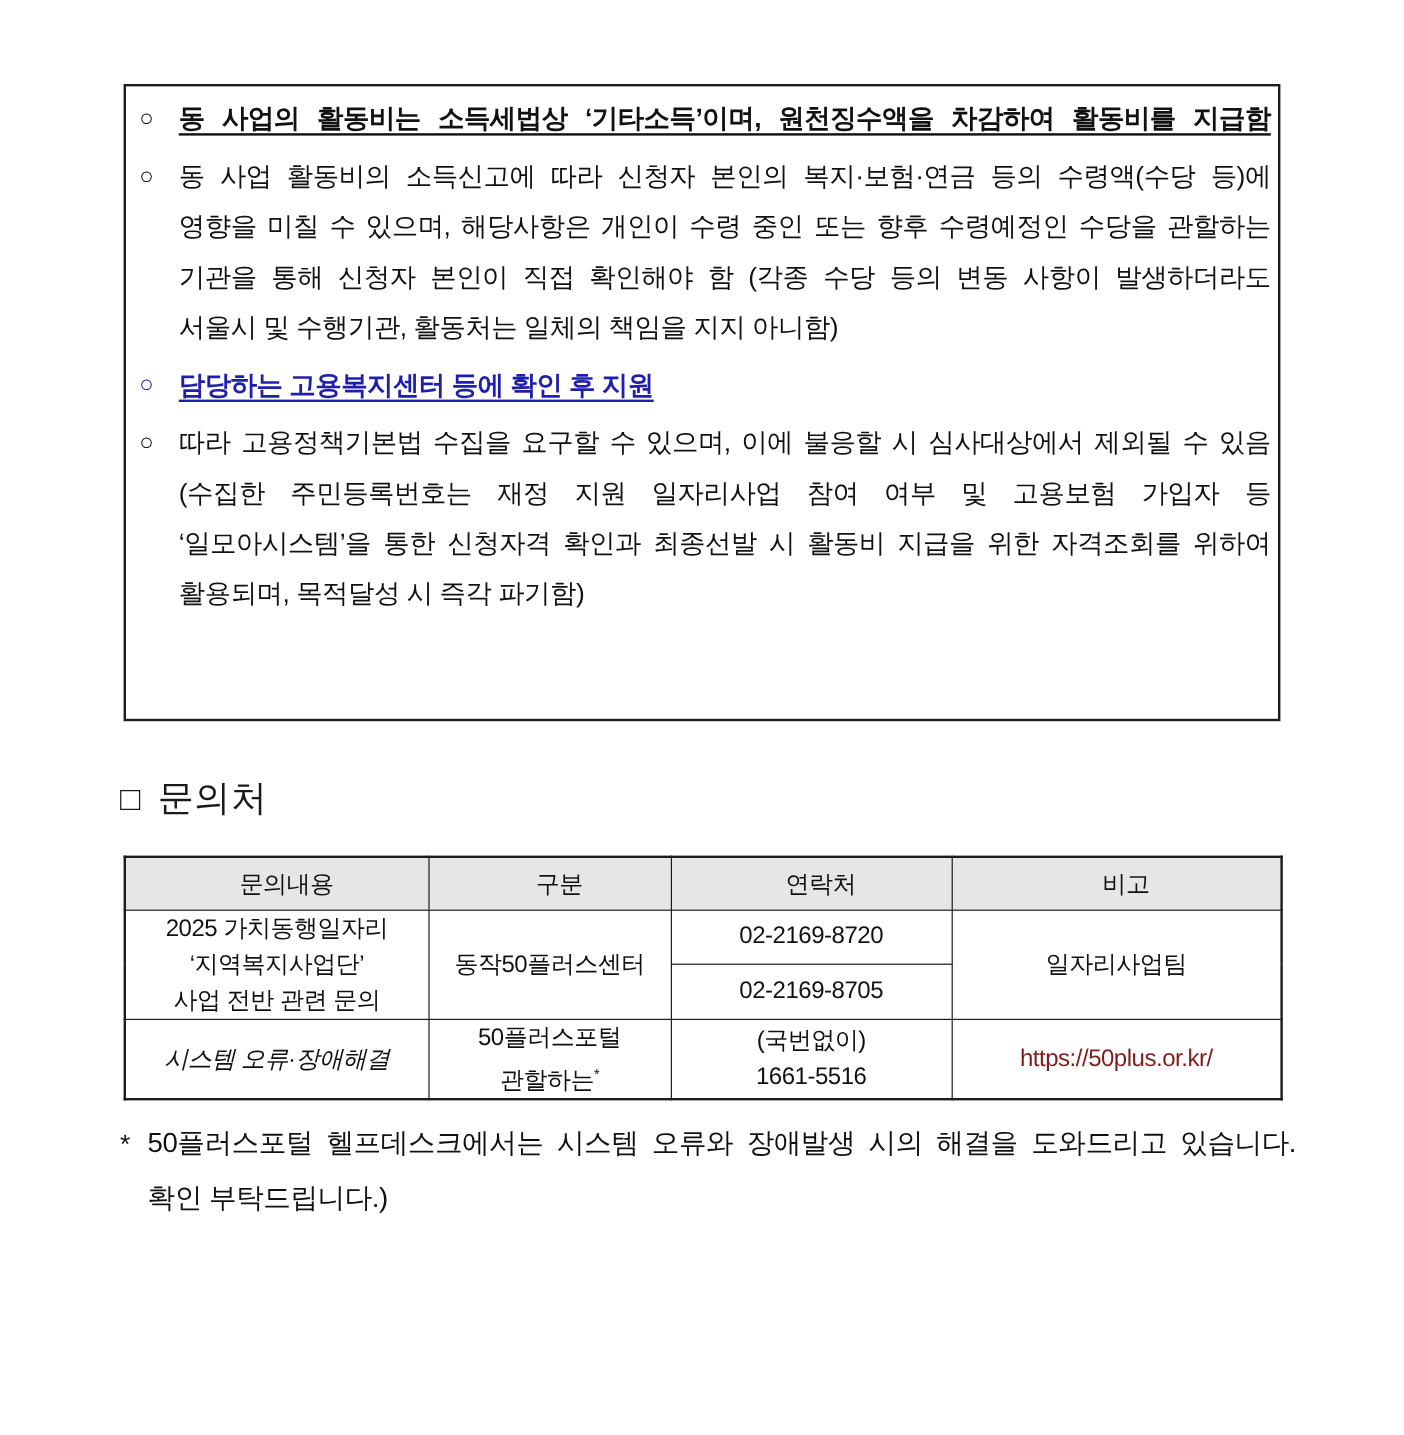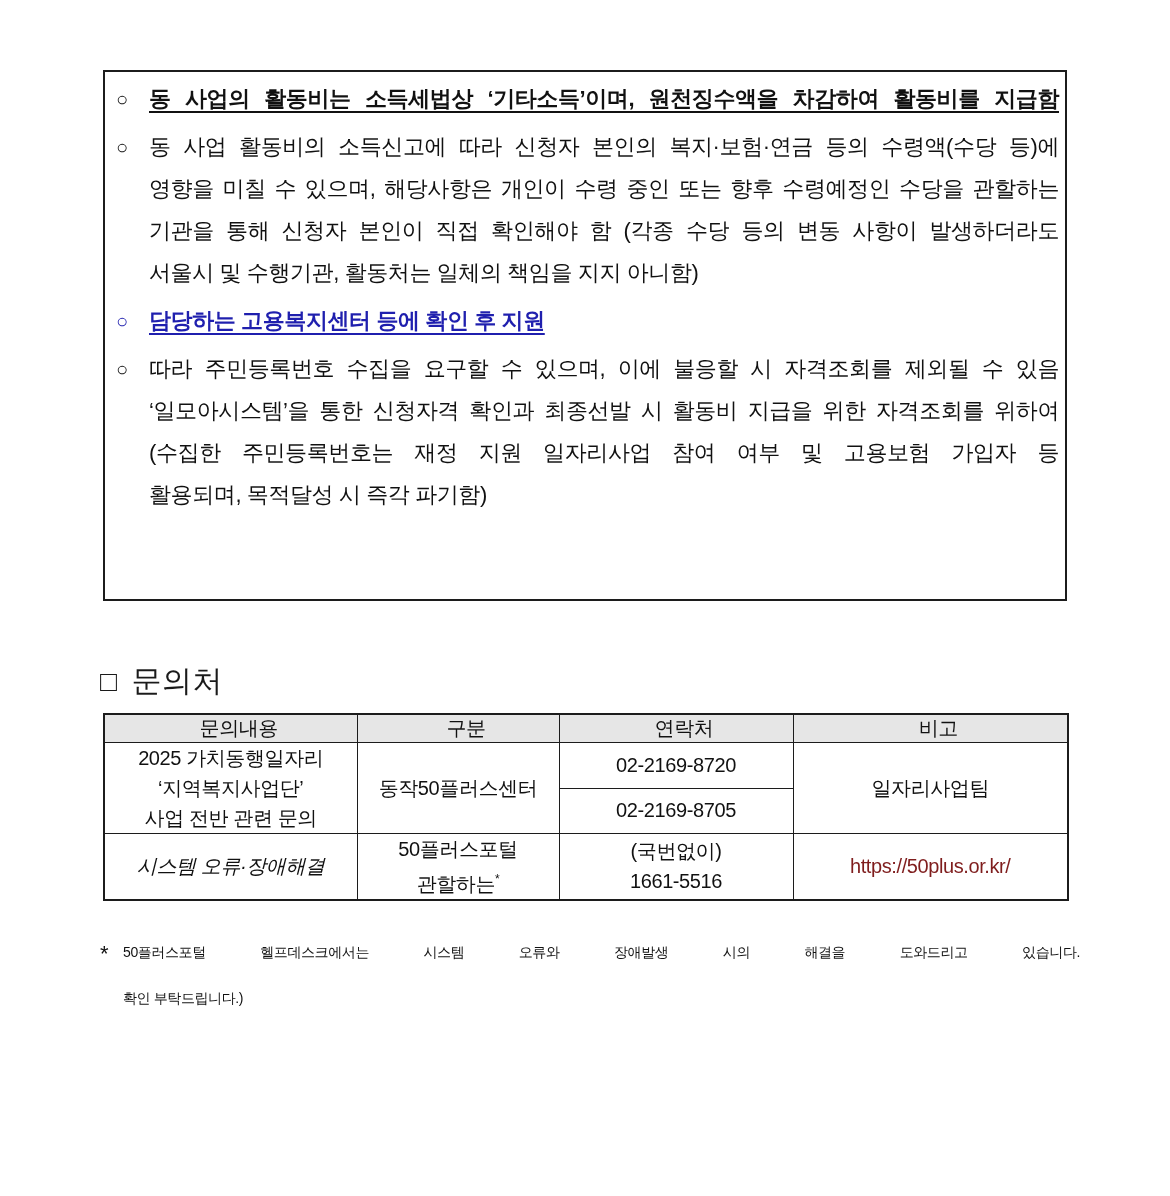--- a/index.html
+++ b/index.html
@@ -32,60 +32,60 @@
     letter-spacing: -0.4px;
     white-space: normal;
   }
   .line.just { text-align: justify; text-align-last: justify; }
   .emph .line { font-weight: bold; text-decoration: underline; text-underline-offset: 5px; }
   .blue { color: #1f1fae; }
   .blue .line { color: #1f1fae; text-decoration-color: #1f1fae; }
 
   
   .contact-heading {
-    position: absolute; left: 100px; top: 663px;
-    font-size: 30px; line-height: 36px; color: #1a1a1a;
+    position: absolute; left: 100px; top: 640px;
+    font-size: 30px; line-height: 52px; color: #1a1a1a;
     letter-spacing: 0.5px;
   }
   .contact-heading .sq { font-size: 28px; margin-right: 14px; }
 
   
   .contact-table {
     position: absolute; left: 103px; top: 713px;
     width: 964px;
     border-collapse: collapse;
     table-layout: fixed;
   }
   .contact-table td, .contact-table th {
     border: 1.5px solid #1c1c1c;
     text-align: center; vertical-align: middle;
     font-size: 20px; font-weight: normal;
     letter-spacing: -0.4px;
     padding: 0;
   }
   .contact-table { border: 2px solid #1c1c1c; }
-  .contact-table th { background: #e6e6e6; height: 28px; padding-left: 16px; }
+  .contact-table th { background: #e6e6e6; height: 44px; padding-left: 16px; }
   .cell-line { line-height: 30px; }
   .phone-cell { height: 44px; }
   .row2 td { height: 60px; }
   .bold { font-weight: bold; font-style: italic; }
   .url { font-size: 19px; color: #7f1d1d; letter-spacing: 0; }
   sup.mark { font-size: 12px; vertical-align: super; }
 
   
   .footnote {
     position: absolute; left: 100px; top: 929px;
     width: 980px;
   }
   .fn-body { position: relative; padding-left: 23px; }
   .fn-marker {
     position: absolute; left: 0; top: 2px;
     font-size: 22px; line-height: 46px;
   }
-  .fn-line { font-size: 14px; line-height: 46px; letter-spacing: -0.4px; }
+  .fn-line { font-size: 23px; line-height: 46px; letter-spacing: -0.4px; }
   .fn-line.just { text-align: justify; text-align-last: justify; }
 </style>
 </head>
 <body>
 
 <div class="notice-box">
 
   <div class="b-item emph">
     <span class="bullet">○</span>
     <div class="lines">
@@ -106,23 +106,23 @@
   <div class="b-item emph blue">
     <span class="bullet">○</span>
     <div class="lines">
       <div class="line">담당하는 고용복지센터 등에 확인 후 지원</div>
     </div>
   </div>
 
   <div class="b-item">
     <span class="bullet">○</span>
     <div class="lines">
-      <div class="line just">따라 주민등록번호 수집을 요구할 수 있으며, 이에 불응할 시 자격조회를 제외될 수 있음</div>
+      <div class="line just">따라 고용정책기본법 수집을 요구할 수 있으며, 이에 불응할 시 심사대상에서 제외될 수 있음</div>
+      <div class="line just">(수집한 주민등록번호는 재정 지원 일자리사업 참여 여부 및 고용보험 가입자 등</div>
       <div class="line just">‘일모아시스템’을 통한 신청자격 확인과 최종선발 시 활동비 지급을 위한 자격조회를 위하여</div>
-      <div class="line just">(수집한 주민등록번호는 재정 지원 일자리사업 참여 여부 및 고용보험 가입자 등</div>
       <div class="line">활용되며, 목적달성 시 즉각 파기함)</div>
     </div>
   </div>
 
 </div>
 
 <div class="contact-heading">
   <span class="sq">□</span><span>문의처</span>
 </div>
 

